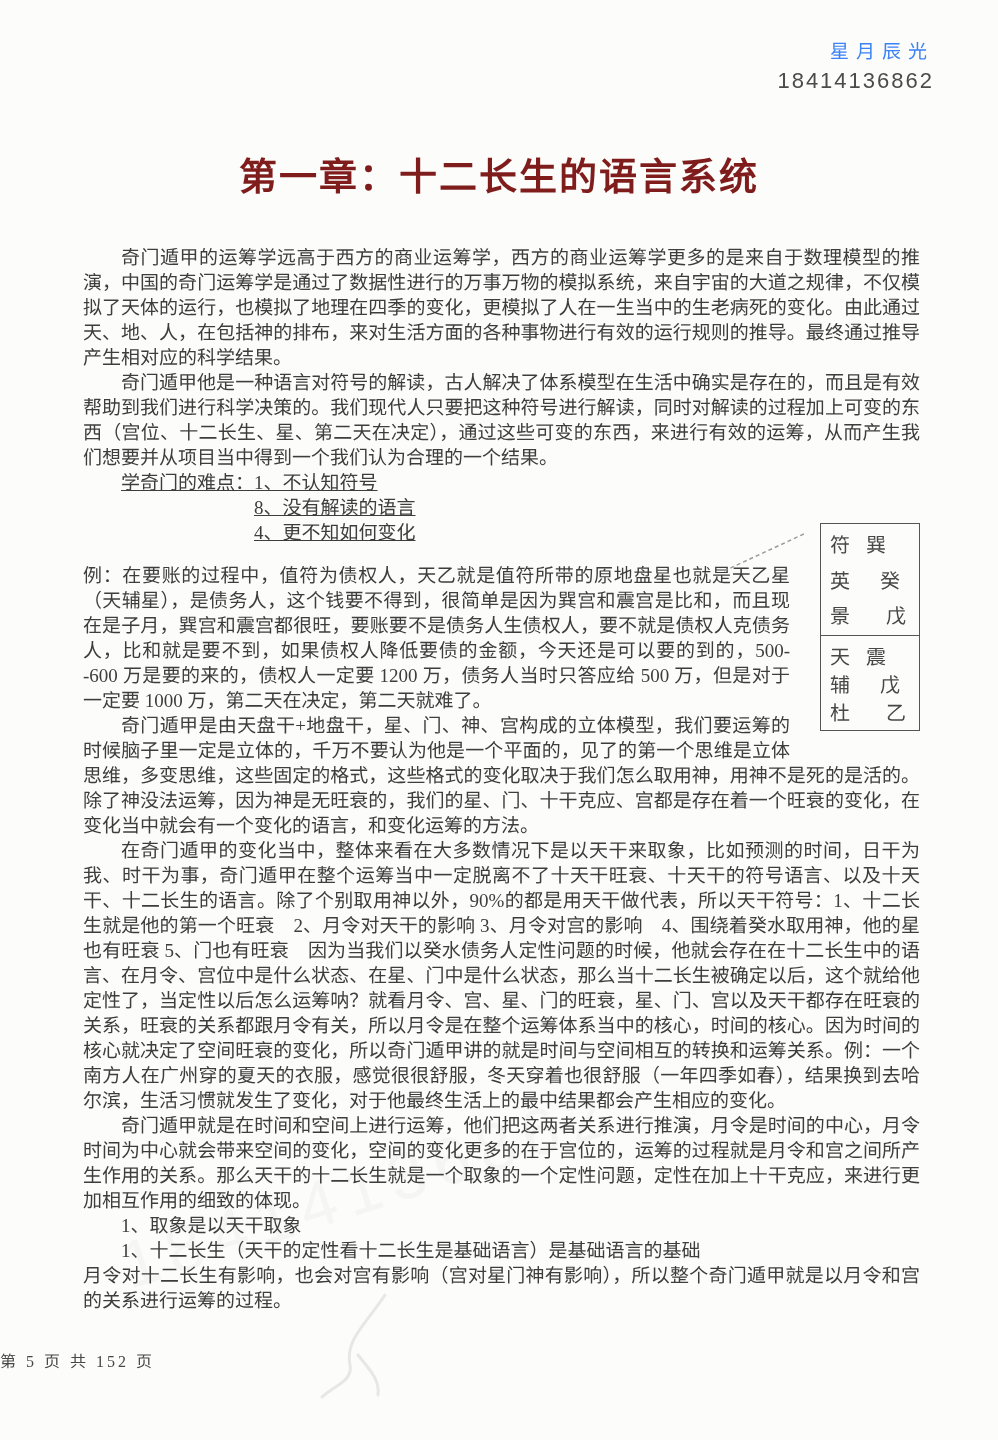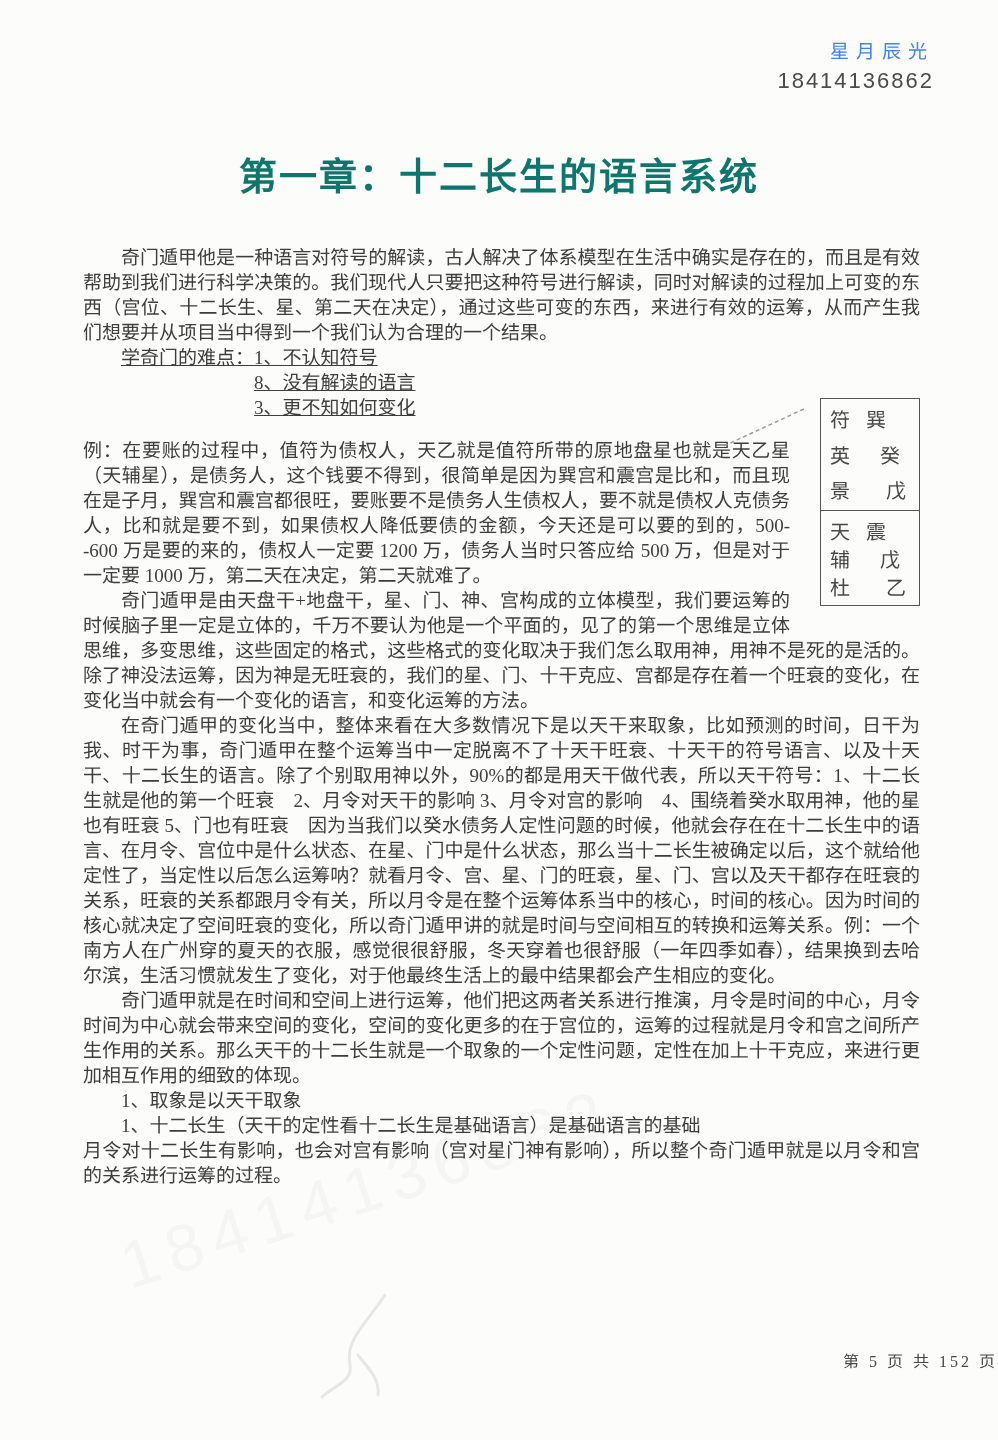--- a/index.html
+++ b/index.html
@@ -9,21 +9,21 @@
     font-family:"Liberation Serif","DejaVu Serif",serif;
     color:#3d3d3d;
   }
   
   .header { position:absolute; top:36px; right:64px; text-align:right; }
   .brand  { font-size:19px; letter-spacing:7px; color:#3b82f6; }
   .phone  { font-size:22px; letter-spacing:2px; color:#4b4b4b; margin-top:5px;
             font-family:"Liberation Sans","DejaVu Sans",sans-serif; }
   
   .title { margin:146px 0 0 0; text-align:center; font-size:38px; font-weight:bold;
-           color:#0f766e; letter-spacing:2px; }
+           color:#7f1d1d; letter-spacing:2px; }
   
   .content { margin:44px 78px 0 83px; font-size:19px; line-height:25px;
              text-align:justify; }
   .content p { margin:0; }
   .indent { text-indent:2em; }
   
   .diff-row { padding-left:2em;text-decoration:underline; }
   .diff-row.hang { padding-left:calc(2em + 133px); }
   
   .example-block { margin-top:18px; position:relative; }
@@ -36,21 +36,21 @@
   .cell.bot { height:92px; }
   .g-row { position:relative; height:28px; line-height:28px; font-size:20px;
            color:#474747; text-indent:0; }
   .g-r { position:absolute; top:0; }
   .off0 { left:36px; } .off1 { left:50px; } .off2 { left:56px; }
   .arrow { position:absolute; top:-36px; right:112px; width:86px; height:48px; }
   .clear { clear:both; }
   
   .num-row { padding-left:2em; }
   
-  .footer { position:absolute; bottom:68px; left:0; right:0; text-align:right;
+  .footer { position:absolute; bottom:68px; left:0; right:0; text-align:left;
             font-size:16px; letter-spacing:3px; color:#464646; }
   
   .squiggle { position:absolute; left:290px; top:1285px; }
   .wm { position:absolute; left:110px; top:1150px; font-size:66px;
         color:rgba(90,90,90,0.045); transform:rotate(-18deg); letter-spacing:10px;
         font-family:"Liberation Sans","DejaVu Sans",sans-serif; pointer-events:none; }
 </style>
 </head>
 <body>
 
@@ -60,26 +60,27 @@
 
   <div class="header">
     <div class="brand">星月辰光</div>
     <div class="phone">18414136862</div>
   </div>
 
   <h1 class="title">第一章：十二长生的语言系统</h1>
 
   <div class="content">
 
+    <p class="indent">奇门遁甲的运筹学远高于西方的商业运筹学，西方的商业运筹学更多的是来自于数理模型的推演，中国的奇门运筹学是通过了数据性进行的万事万物的模拟系统，来自宇宙的大道之规律，不仅模拟了天体的运行，也模拟了地理在四季的变化，更模拟了人在一生当中的生老病死的变化。由此通过天、地、人，在包括神的排布，来对生活方面的各种事物进行有效的运行规则的推导。最终通过推导产生相对应的科学结果。</p>
     <p class="indent">奇门遁甲他是一种语言对符号的解读，古人解决了体系模型在生活中确实是存在的，而且是有效帮助到我们进行科学决策的。我们现代人只要把这种符号进行解读，同时对解读的过程加上可变的东西（宫位、十二长生、星、第二天在决定），通过这些可变的东西，来进行有效的运筹，从而产生我们想要并从项目当中得到一个我们认为合理的一个结果。</p>
 
     <div class="difficulties">
       <div class="diff-row"><span>学奇门的难点：</span><span>1、不认知符号</span></div>
       <div class="diff-row hang"><span>8、没有解读的语言</span></div>
-      <div class="diff-row hang"><span>3、更不知如何变化</span></div>
+      <div class="diff-row hang"><span>4、更不知如何变化</span></div>
     </div>
 
     <div class="example-block">
 
       <div class="palace-box">
         <div class="cell top">
           <div class="g-row"><span class="g-l">符</span><span class="g-r off0">巽</span></div>
           <div class="g-row"><span class="g-l">英</span><span class="g-r off1">癸</span></div>
           <div class="g-row"><span class="g-l">景</span><span class="g-r off2">戊</span></div>
         </div>

